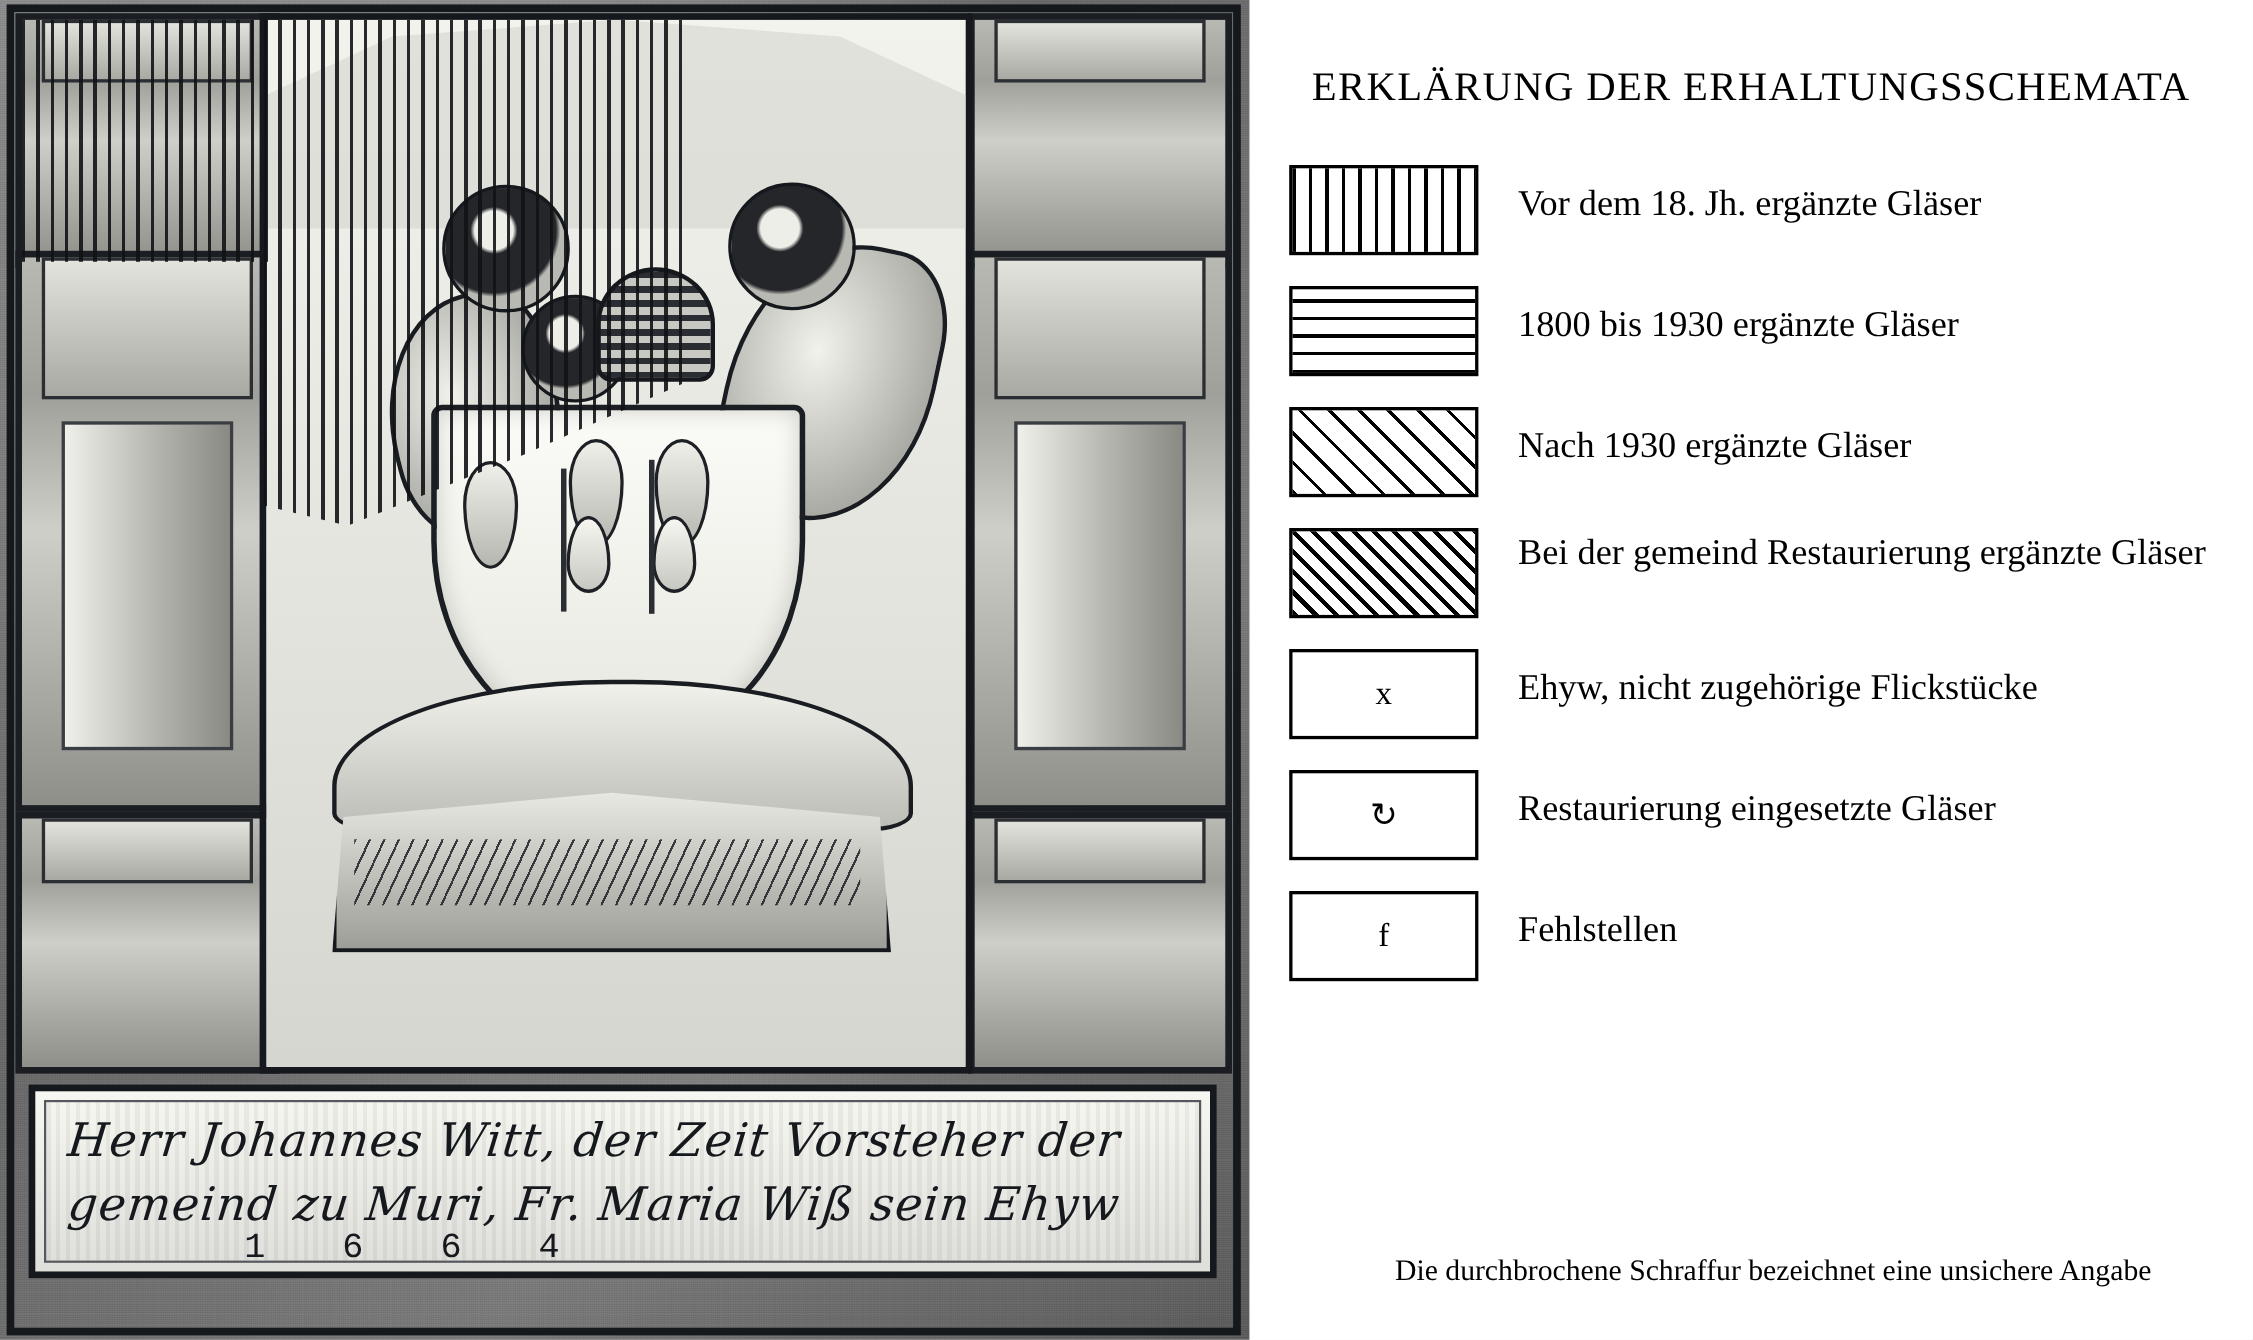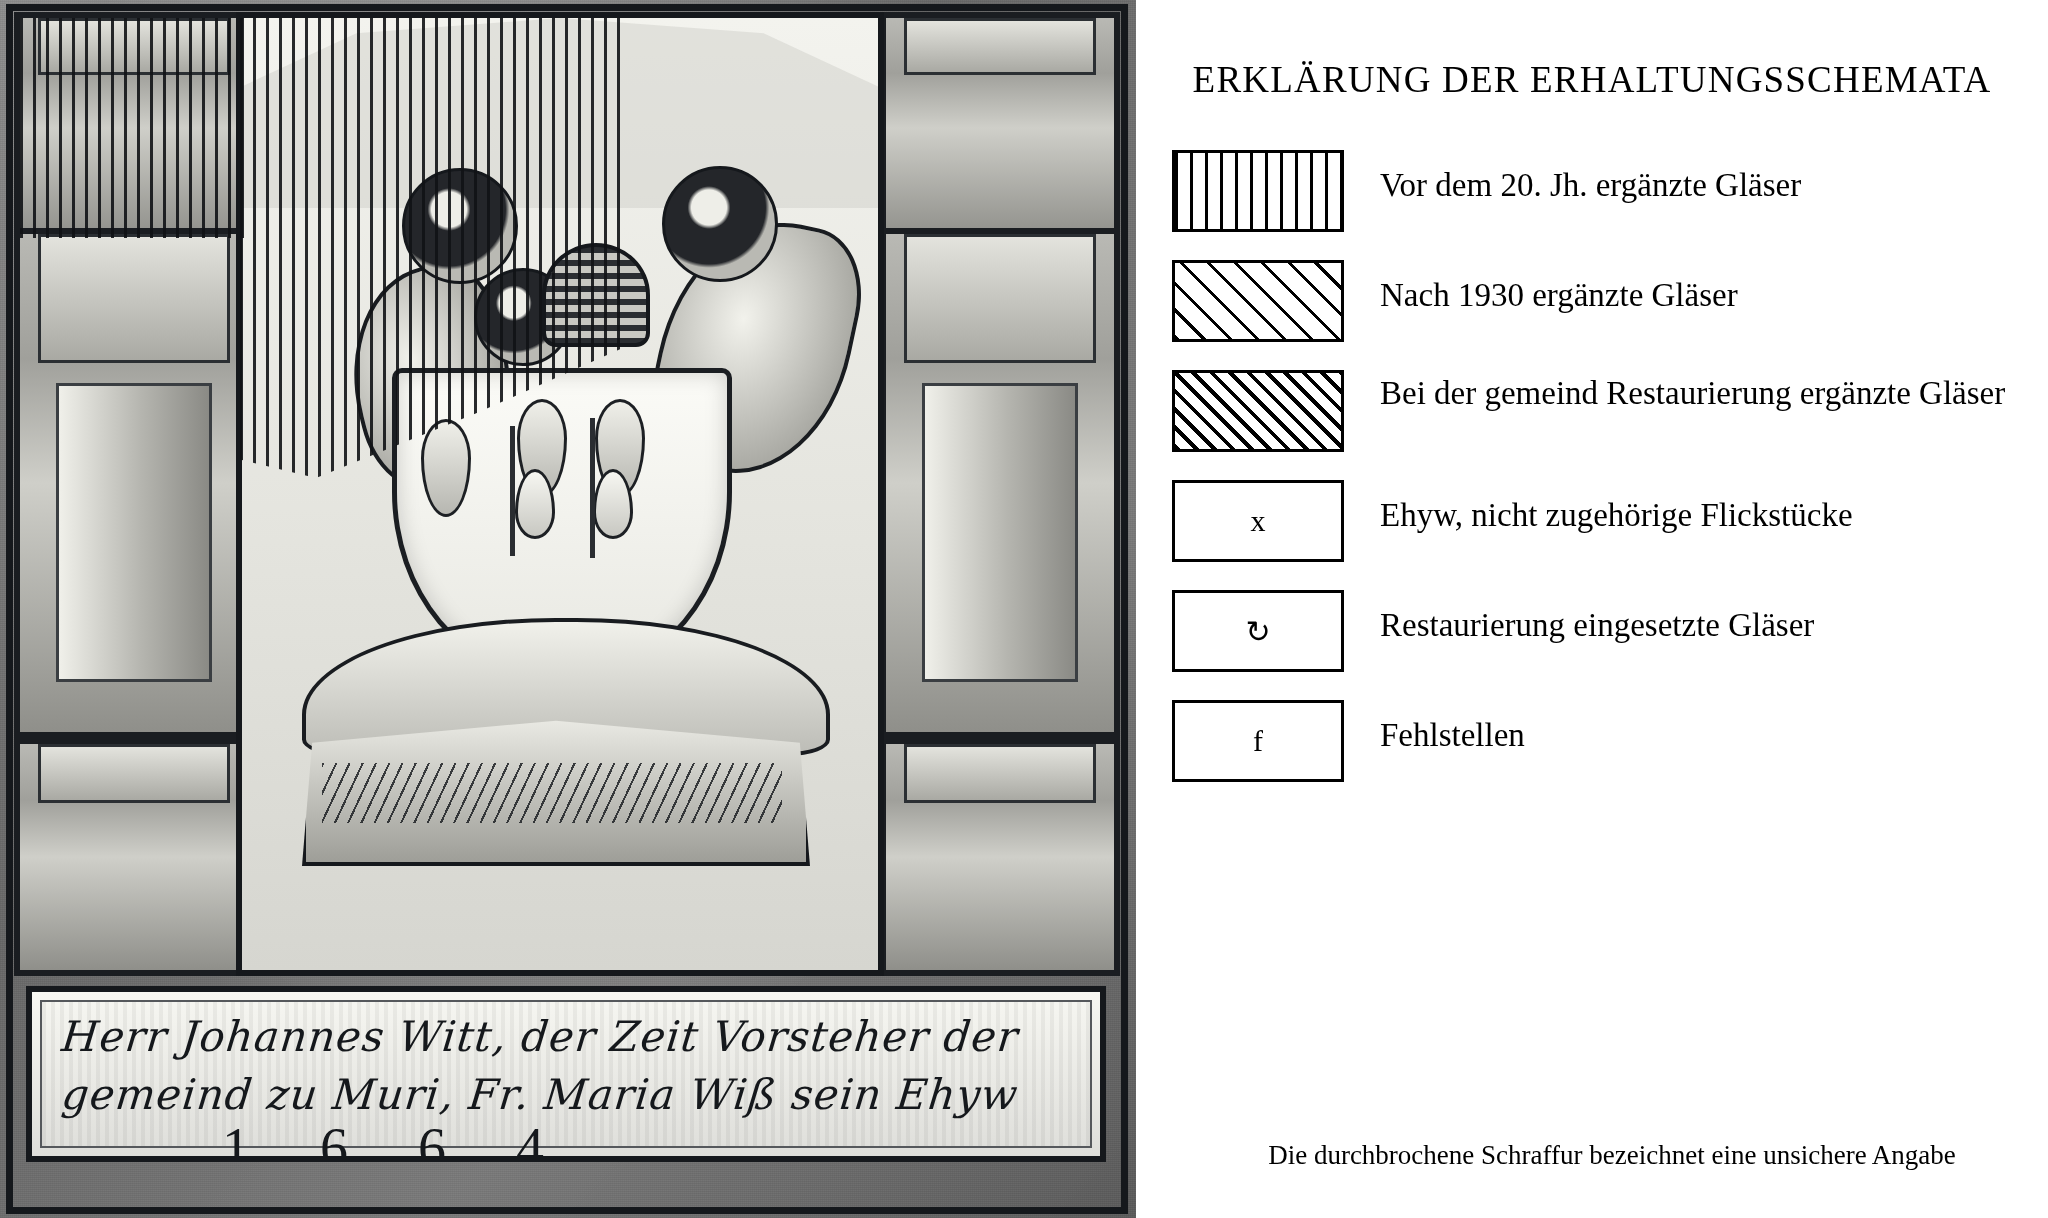--- a/index.html
+++ b/index.html
@@ -217,22 +217,22 @@
     font-size: 42px;
     line-height: 58px;
     color: #15181c;
     letter-spacing: 1px;
     white-space: pre-wrap;
     transform: skewX(-6deg);
   }
   .insc-date {
     position: absolute;
     left: 190px; top: 124px;
-    font-family: Liberation Serif, serif;
-    font-size: 56px;
+    font-family: Liberation Mono, monospace;
+    font-size: 32px;
     letter-spacing: 70px;
     color: #15181c;
   }
 
   
   .legend {
     position: relative;
     flex: 1 1 auto;
     height: 1218px;
     background: #ffffff;
@@ -372,23 +372,27 @@
     </div>
   </div>
 
   <div class="legend">
     <div class="legend-title">ERKLÄRUNG DER ERHALTUNGSSCHEMATA</div>
 
     <div class="legend-rows">
 
       <div class="legend-row">
         <div class="swatch sw-vertical"></div>
-        <div class="legend-label">Vor dem 20. Jh. ergänzte Gläser</div>
-      </div>
-
+        <div class="legend-label">Vor dem 18. Jh. ergänzte Gläser</div>
+      </div>
+
+      <div class="legend-row">
+        <div class="swatch sw-horizontal"></div>
+        <div class="legend-label">1800 bis 1930 ergänzte Gläser</div>
+      </div>
 
       <div class="legend-row">
         <div class="swatch sw-diagonal"></div>
         <div class="legend-label">Nach 1930 ergänzte Gläser</div>
       </div>
 
       <div class="legend-row">
         <div class="swatch sw-diagonal2"></div>
         <div class="legend-label two-line">Bei der gemeind Restaurierung ergänzte Gläser</div>
       </div>

